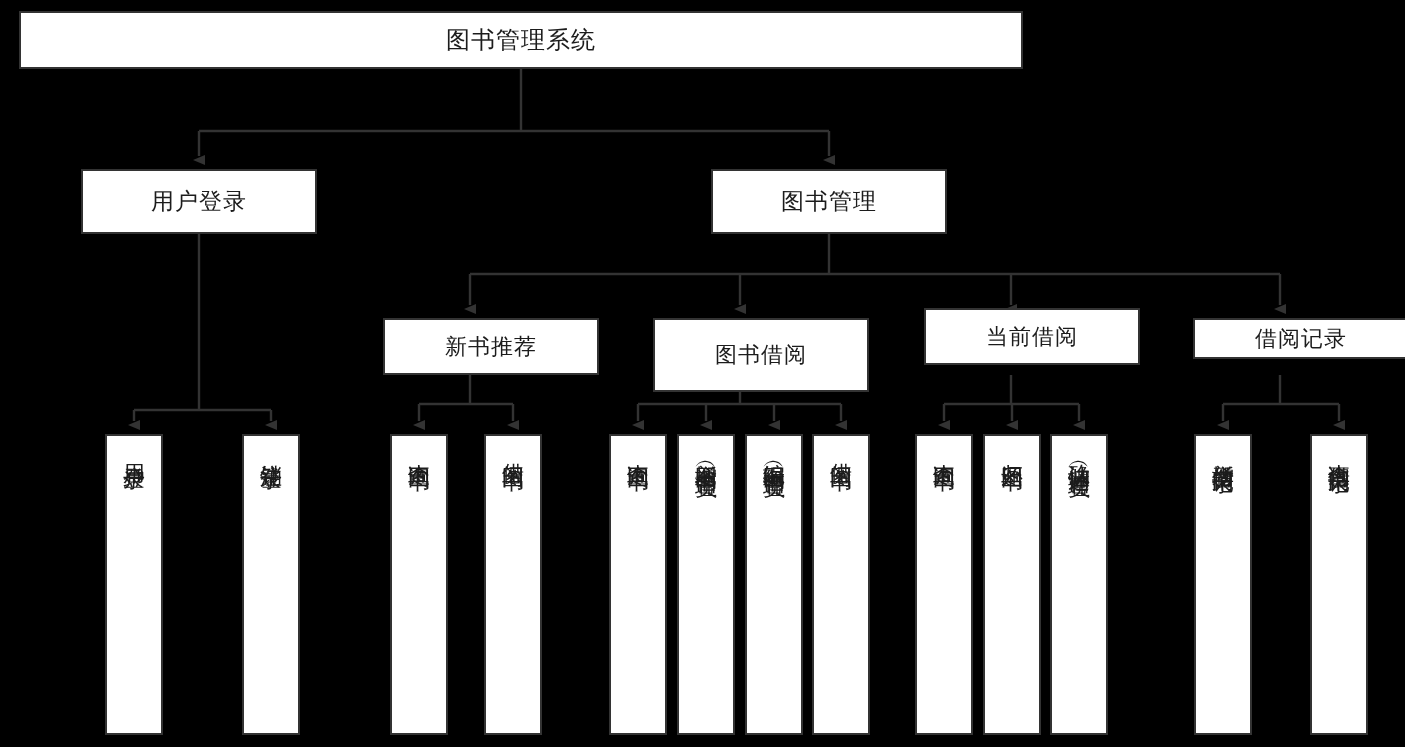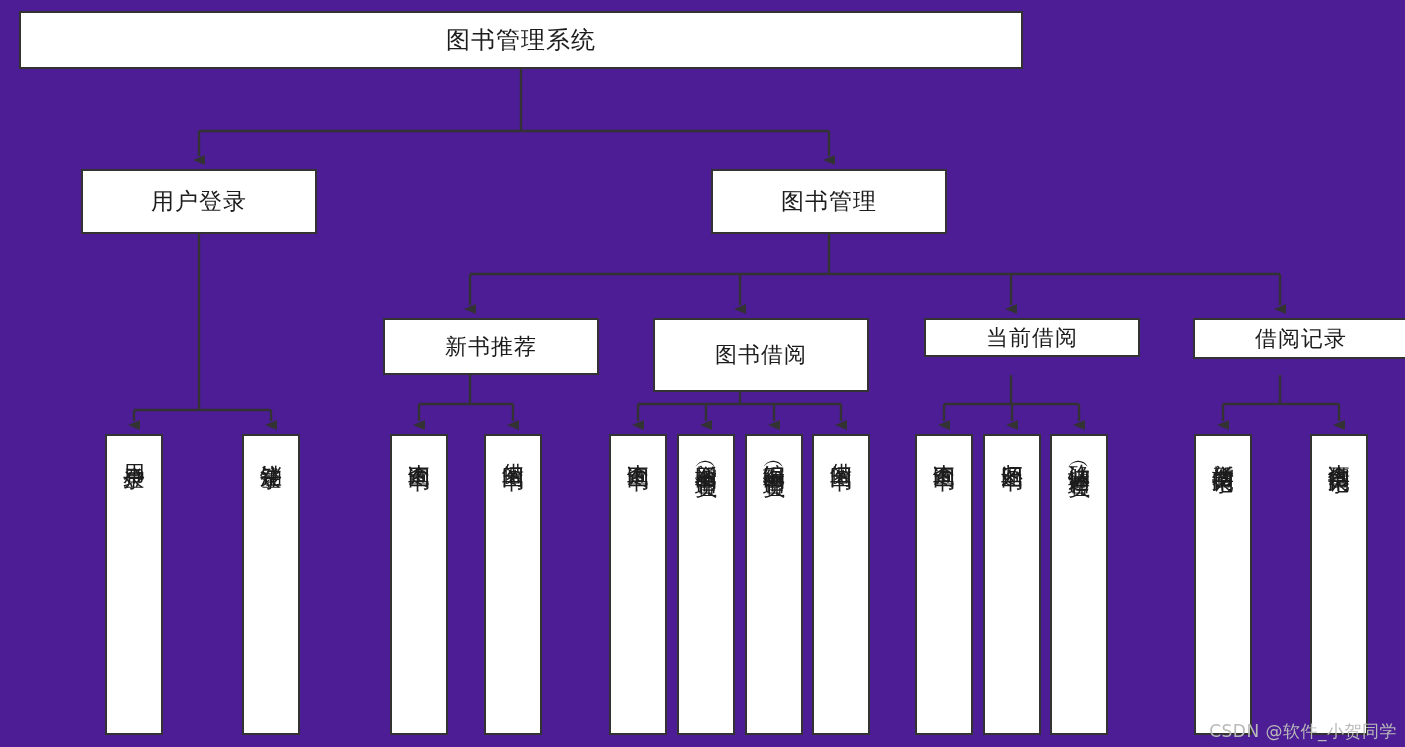--- a/index.html
+++ b/index.html
@@ -2,21 +2,21 @@
 <html><head>
 <meta charset="utf-8">
 <title>图书管理系统 功能结构图</title>
 <style>
   html,body{margin:0;padding:0;background:#ffffff;}
   body{
     width:1405px;height:747px;overflow:hidden;
     font-family:"DejaVu Sans","Liberation Sans",sans-serif;
     color:#1a1a1a;
   }
-  #diagram-root{position:relative;width:1405px;height:747px;background:#4c1d95;}
+  #diagram-root{position:relative;width:1405px;height:747px;background:#000000;}
   svg#connectors{position:absolute;left:0;top:0;width:1405px;height:747px;}
   .node{
     position:absolute;box-sizing:border-box;
     background:#ffffff;border:2.4px solid #333333;
     display:flex;align-items:center;justify-content:center;
     text-align:center;line-height:1.18;color:#1c1c1c;
   }
   .node.level-1{font-size:24px;}
   .node.level-2{font-size:23px;}
   .node.level-3{font-size:22px;margin-left:21px;}
@@ -88,21 +88,21 @@
       </div>
       <div class="node level-2" style="left: 711px; top: 169px; width: 236px; height: 65px;">
         <span class="htext">图书管理</span>
       </div>
       <div class="node level-3" style="left: 362px; top: 318px; width: 216px; height: 57px;">
         <span class="htext">新书推荐</span>
       </div>
       <div class="node level-3" style="left: 632px; top: 318px; width: 216px; height: 74px;">
         <span class="htext">图书借阅</span>
       </div>
-      <div class="node level-3" style="left: 903px; top: 318px; width: 216px; height: 39px;">
+      <div class="node level-3" style="left: 903px; top: 308px; width: 216px; height: 57px;">
         <span class="htext">当前借阅</span>
       </div>
       <div class="node level-3" style="left: 1172px; top: 318px; width: 216px; height: 41px;">
         <span class="htext">借阅记录</span>
       </div>
       <div class="node level-4 leaf" style="left: 105px; top: 434px; width: 58px; height: 301px;">
         <span class="vtext">用户登录</span>
       </div>
       <div class="node level-4 leaf" style="left: 242px; top: 434px; width: 58px; height: 301px;">
         <span class="vtext">注销登录</span>
@@ -134,14 +134,13 @@
       <div class="node level-4 leaf" style="left: 1050px; top: 434px; width: 58px; height: 301px;">
         <span class="vtext">确认归还（管理员）</span>
       </div>
       <div class="node level-4 leaf" style="left: 1194px; top: 434px; width: 58px; height: 301px;">
         <span class="vtext">新增借阅记录</span>
       </div>
       <div class="node level-4 leaf" style="left: 1310px; top: 434px; width: 58px; height: 301px;">
         <span class="vtext">查询借阅记录</span>
       </div>
     </div>
-  <div id="watermark">CSDN @软件_小贺同学</div>
 </div>
 
 </body></html>

